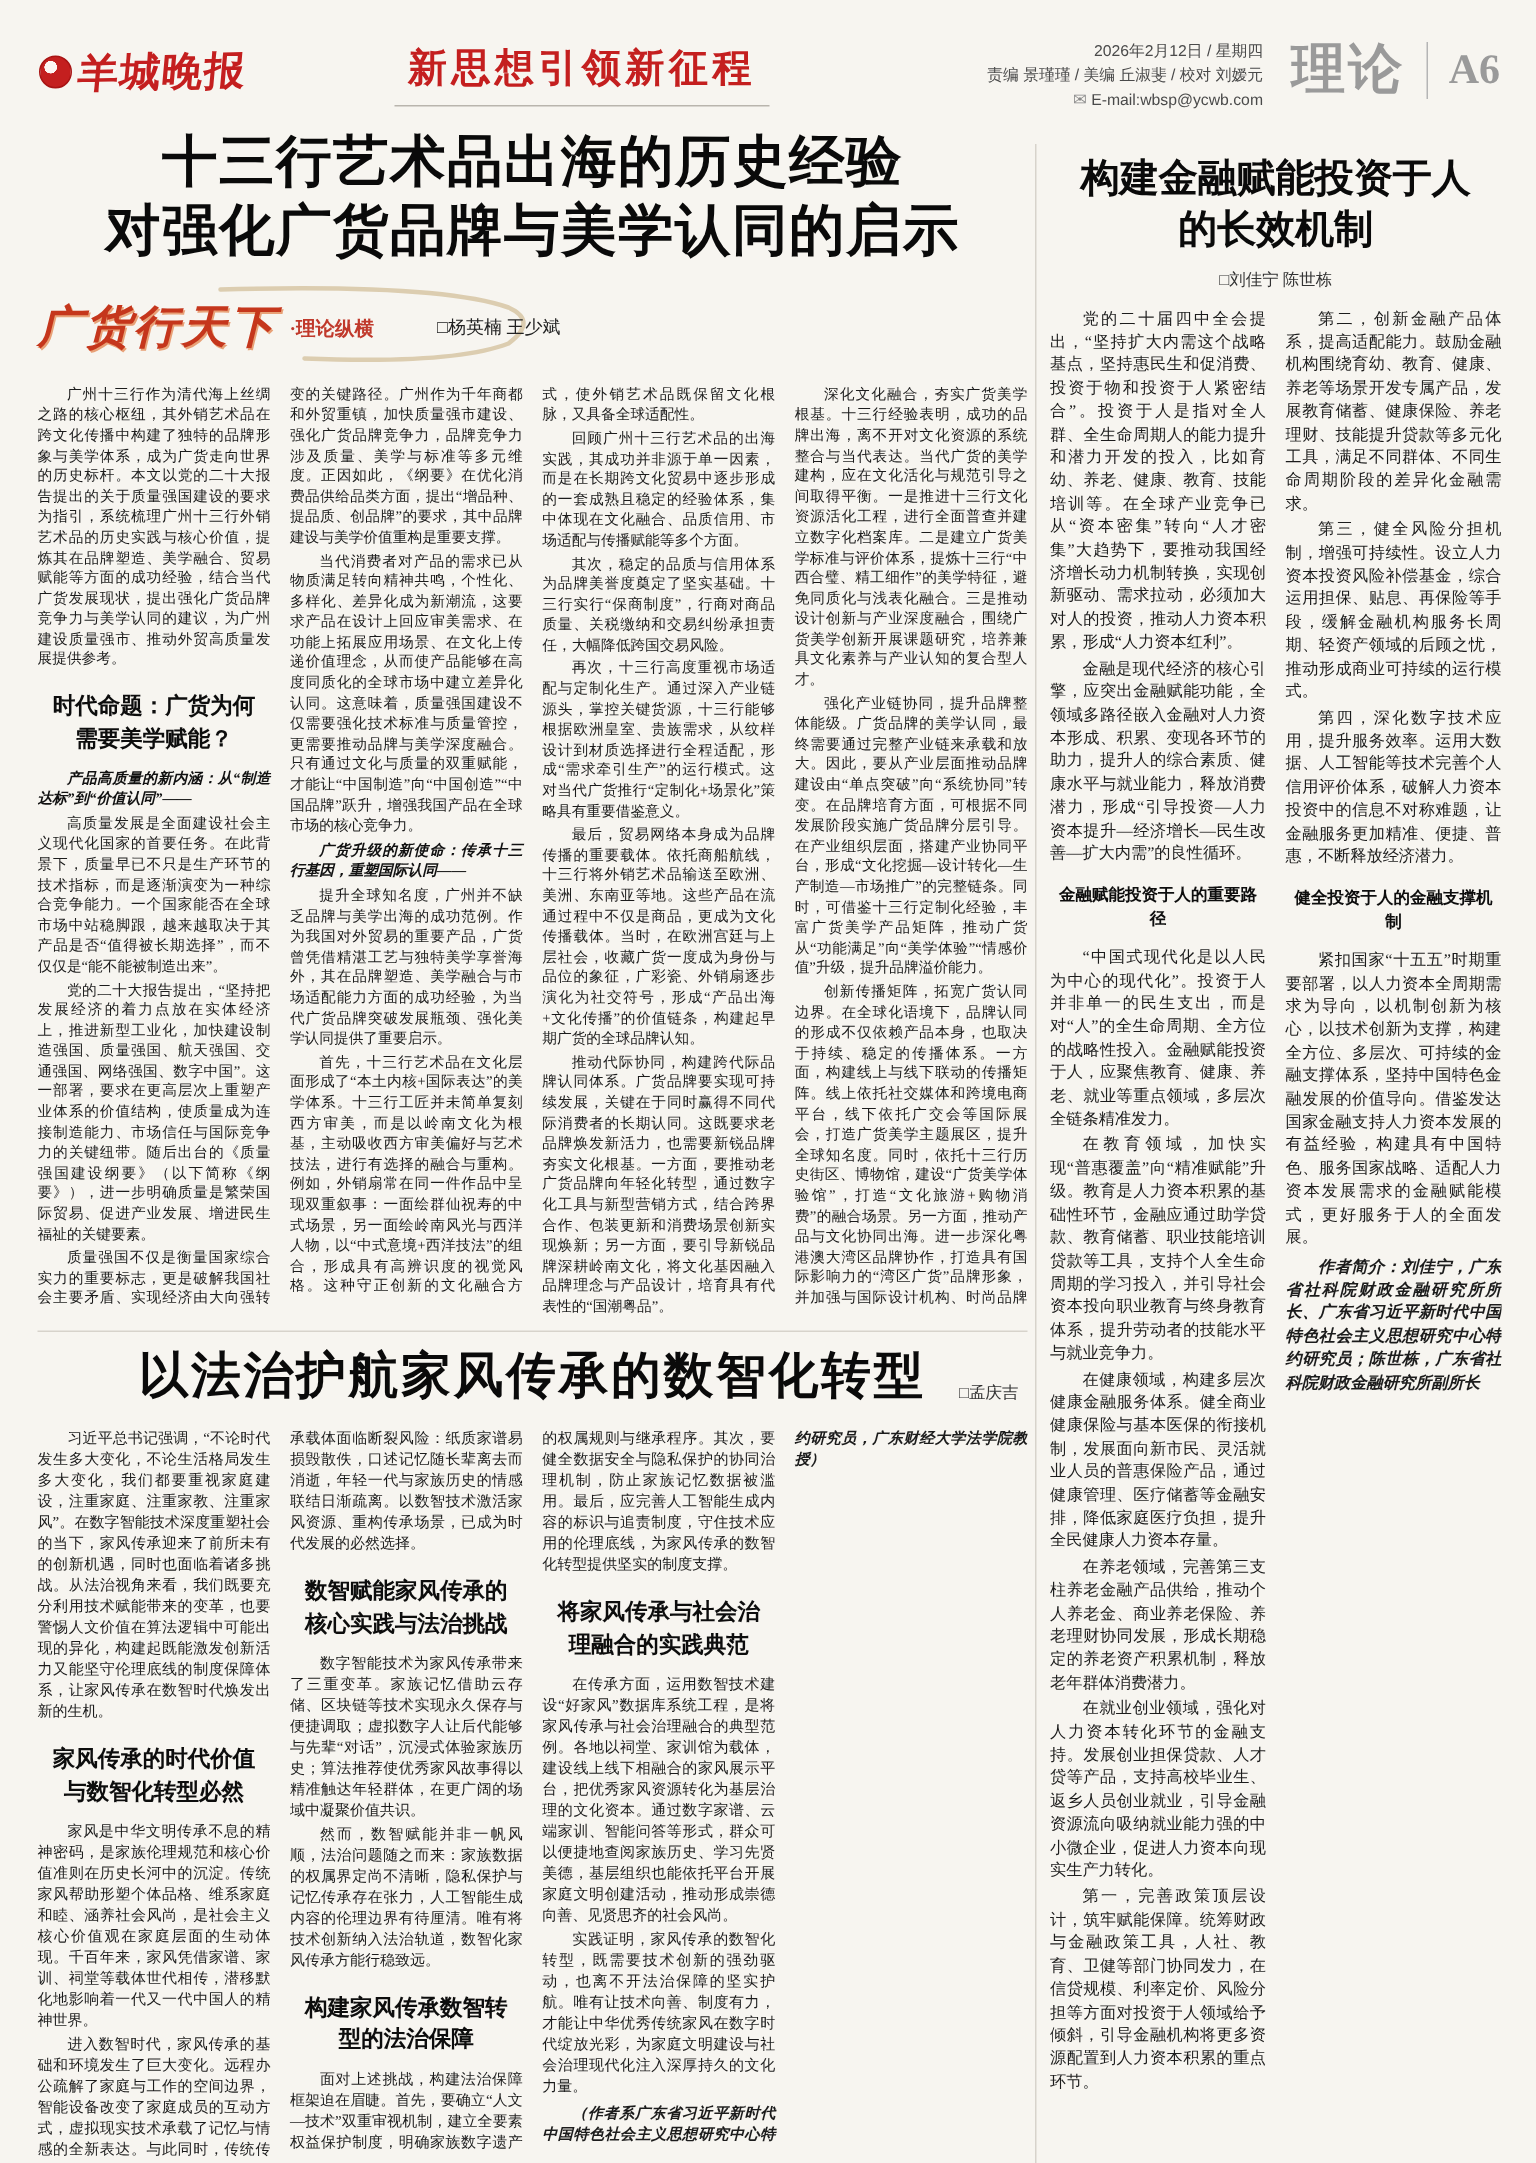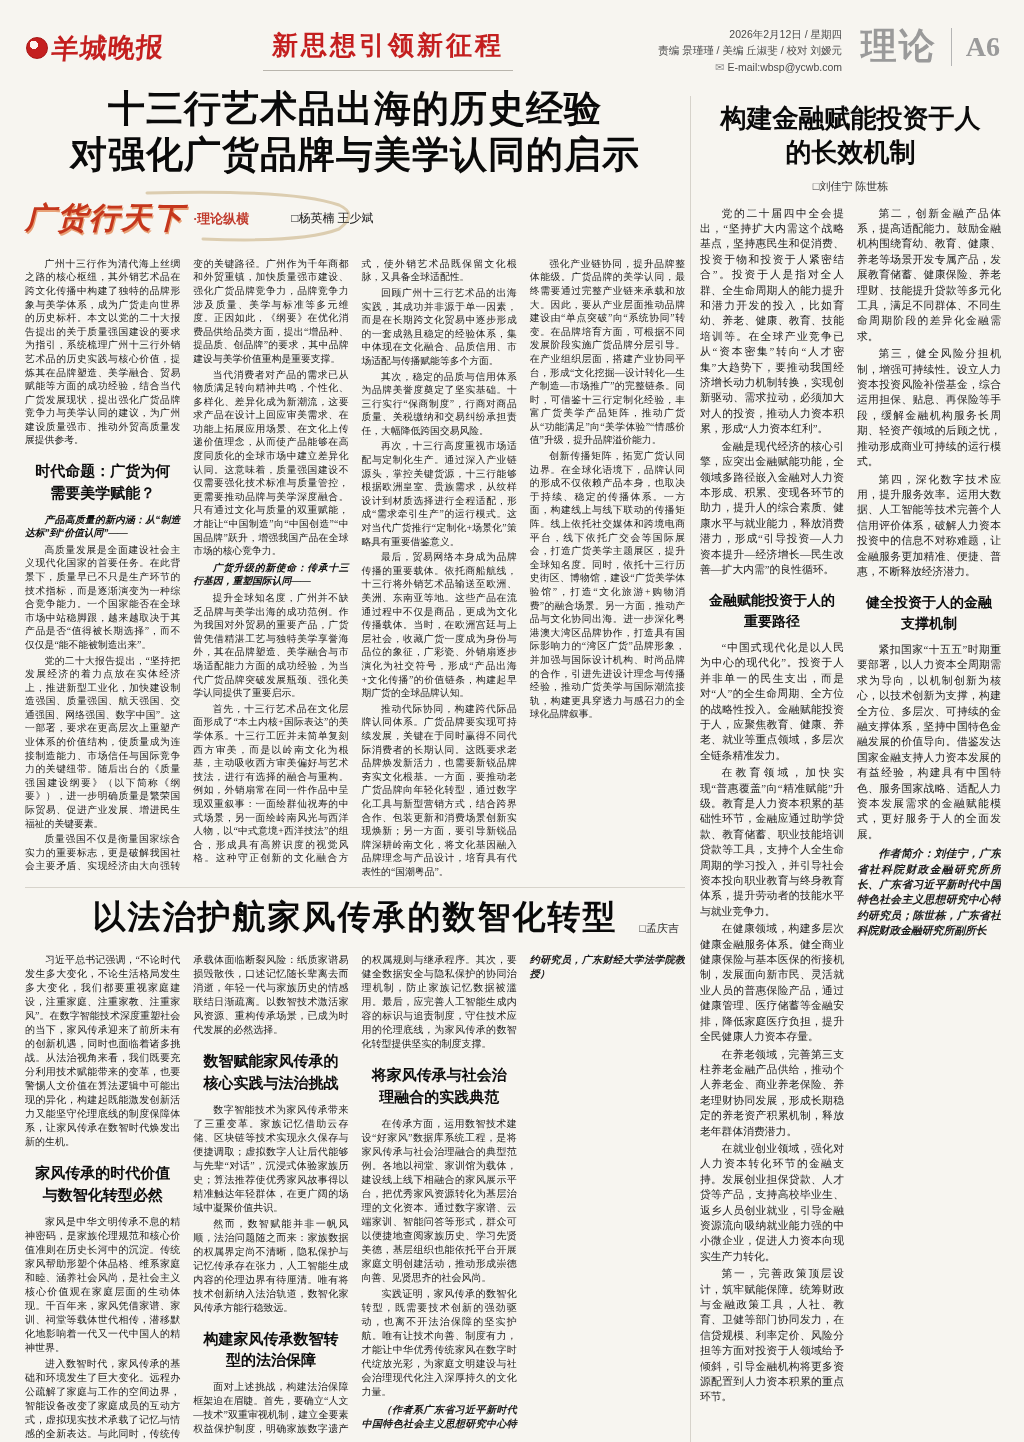--- a/index.html
+++ b/index.html
@@ -47,21 +47,21 @@
   .gb-title{position:relative;font-size:30px;font-weight:900;font-style:italic;
     color:#c5361c;text-shadow:1px 1.5px 0 #e8a177;letter-spacing:2px;}
   .gb-tag{position:relative;margin-left:8px;font-size:13px;font-weight:700;color:#c0392b;}
   .gb-byline{position:relative;margin-left:42px;font-size:12px;color:#222;}
   .a1-body{margin-top:12px;height:628px;column-count:4;font-size:9.8px;line-height:13.6px;}
   
   .a2{position:absolute;left:700px;top:102px;width:301px;}
   .a2-head{font-size:26px;font-weight:900;line-height:1.3;text-align:center;color:#0a0a0a;}
   .a2-byline{margin-top:9px;text-align:center;font-size:11px;color:#333;}
   .a2-body{margin-top:12px;height:1212px;column-count:2;font-size:10.8px;line-height:15.4px;}
-  .a2-body .c-h{font-size:14px;}
+  .a2-body .c-h{font-size:11px;}
   
   .a3{position:absolute;left:25px;top:895px;width:660px;}
   .a3-headrow{position:relative;text-align:center;}
   .a3-head{display:inline-block;font-size:33px;font-weight:900;color:#0a0a0a;letter-spacing:2px;}
   .a3-byline{position:absolute;right:6px;bottom:4px;font-size:11px;color:#333;}
   .a3-body{margin-top:13px;height:492px;column-count:4;font-size:10px;line-height:14px;}
 </style>
 </head>
 <body style="--accent: #c41f1f; --paper: #f7f5f0;">
 
@@ -114,20 +114,21 @@
       <div class="c-p">质量强国不仅是衡量国家综合实力的重要标志，更是破解我国社会主要矛盾、实现经济由大向强转变的关键路径。广州作为千年商都和外贸重镇，加快质量强市建设、强化广货品牌竞争力，品牌竞争力涉及质量、美学与标准等多元维度。正因如此，《纲要》在优化消费品供给品类方面，提出“增品种、提品质、创品牌”的要求，其中品牌建设与美学价值重构是重要支撑。</div>
       <div class="c-p">当代消费者对产品的需求已从物质满足转向精神共鸣，个性化、多样化、差异化成为新潮流，这要求产品在设计上回应审美需求、在功能上拓展应用场景、在文化上传递价值理念，从而使产品能够在高度同质化的全球市场中建立差异化认同。这意味着，质量强国建设不仅需要强化技术标准与质量管控，更需要推动品牌与美学深度融合。只有通过文化与质量的双重赋能，才能让“中国制造”向“中国创造”“中国品牌”跃升，增强我国产品在全球市场的核心竞争力。</div>
       <div class="c-l">广货升级的新使命：传承十三行基因，重塑国际认同——</div>
       <div class="c-p">提升全球知名度，广州并不缺乏品牌与美学出海的成功范例。作为我国对外贸易的重要产品，广货曾凭借精湛工艺与独特美学享誉海外，其在品牌塑造、美学融合与市场适配能力方面的成功经验，为当代广货品牌突破发展瓶颈、强化美学认同提供了重要启示。</div>
       <div class="c-p">首先，十三行艺术品在文化层面形成了“本土内核+国际表达”的美学体系。十三行工匠并未简单复刻西方审美，而是以岭南文化为根基，主动吸收西方审美偏好与艺术技法，进行有选择的融合与重构。例如，外销扇常在同一件作品中呈现双重叙事：一面绘群仙祝寿的中式场景，另一面绘岭南风光与西洋人物，以“中式意境+西洋技法”的组合，形成具有高辨识度的视觉风格。这种守正创新的文化融合方式，使外销艺术品既保留文化根脉，又具备全球适配性。</div>
       <div class="c-p">回顾广州十三行艺术品的出海实践，其成功并非源于单一因素，而是在长期跨文化贸易中逐步形成的一套成熟且稳定的经验体系，集中体现在文化融合、品质信用、市场适配与传播赋能等多个方面。</div>
       <div class="c-p">其次，稳定的品质与信用体系为品牌美誉度奠定了坚实基础。十三行实行“保商制度”，行商对商品质量、关税缴纳和交易纠纷承担责任，大幅降低跨国交易风险。</div>
       <div class="c-p">再次，十三行高度重视市场适配与定制化生产。通过深入产业链源头，掌控关键货源，十三行能够根据欧洲皇室、贵族需求，从纹样设计到材质选择进行全程适配，形成“需求牵引生产”的运行模式。这对当代广货推行“定制化+场景化”策略具有重要借鉴意义。</div>
       <div class="c-p">最后，贸易网络本身成为品牌传播的重要载体。依托商船航线，十三行将外销艺术品输送至欧洲、美洲、东南亚等地。这些产品在流通过程中不仅是商品，更成为文化传播载体。当时，在欧洲宫廷与上层社会，收藏广货一度成为身份与品位的象征，广彩瓷、外销扇逐步演化为社交符号，形成“产品出海+文化传播”的价值链条，构建起早期广货的全球品牌认知。</div>
       <div class="c-p">推动代际协同，构建跨代际品牌认同体系。广货品牌要实现可持续发展，关键在于同时赢得不同代际消费者的长期认同。这既要求老品牌焕发新活力，也需要新锐品牌夯实文化根基。一方面，要推动老广货品牌向年轻化转型，通过数字化工具与新型营销方式，结合跨界合作、包装更新和消费场景创新实现焕新；另一方面，要引导新锐品牌深耕岭南文化，将文化基因融入品牌理念与产品设计，培育具有代表性的“国潮粤品”。</div>
+      <div class="c-p">深化文化融合，夯实广货美学根基。十三行经验表明，成功的品牌出海，离不开对文化资源的系统整合与当代表达。当代广货的美学建构，应在文化活化与规范引导之间取得平衡。一是推进十三行文化资源活化工程，进行全面普查并建立数字化档案库。二是建立广货美学标准与评价体系，提炼十三行“中西合璧、精工细作”的美学特征，避免同质化与浅表化融合。三是推动设计创新与产业深度融合，围绕广货美学创新开展课题研究，培养兼具文化素养与产业认知的复合型人才。</div>
       <div class="c-p">强化产业链协同，提升品牌整体能级。广货品牌的美学认同，最终需要通过完整产业链来承载和放大。因此，要从产业层面推动品牌建设由“单点突破”向“系统协同”转变。在品牌培育方面，可根据不同发展阶段实施广货品牌分层引导。在产业组织层面，搭建产业协同平台，形成“文化挖掘—设计转化—生产制造—市场推广”的完整链条。同时，可借鉴十三行定制化经验，丰富广货美学产品矩阵，推动广货从“功能满足”向“美学体验”“情感价值”升级，提升品牌溢价能力。</div>
       <div class="c-p">创新传播矩阵，拓宽广货认同边界。在全球化语境下，品牌认同的形成不仅依赖产品本身，也取决于持续、稳定的传播体系。一方面，构建线上与线下联动的传播矩阵。线上依托社交媒体和跨境电商平台，线下依托广交会等国际展会，打造广货美学主题展区，提升全球知名度。同时，依托十三行历史街区、博物馆，建设“广货美学体验馆”，打造“文化旅游+购物消费”的融合场景。另一方面，推动产品与文化协同出海。进一步深化粤港澳大湾区品牌协作，打造具有国际影响力的“湾区广货”品牌形象，并加强与国际设计机构、时尚品牌的合作，引进先进设计理念与传播经验，推动广货美学与国际潮流接轨，构建更具穿透力与感召力的全球化品牌叙事。</div>
     </div>
 </div>
 
 <div class="a2">
   <div class="a2-head">
     <div>构建金融赋能投资于人</div>
     <div>的长效机制</div>
   </div>

